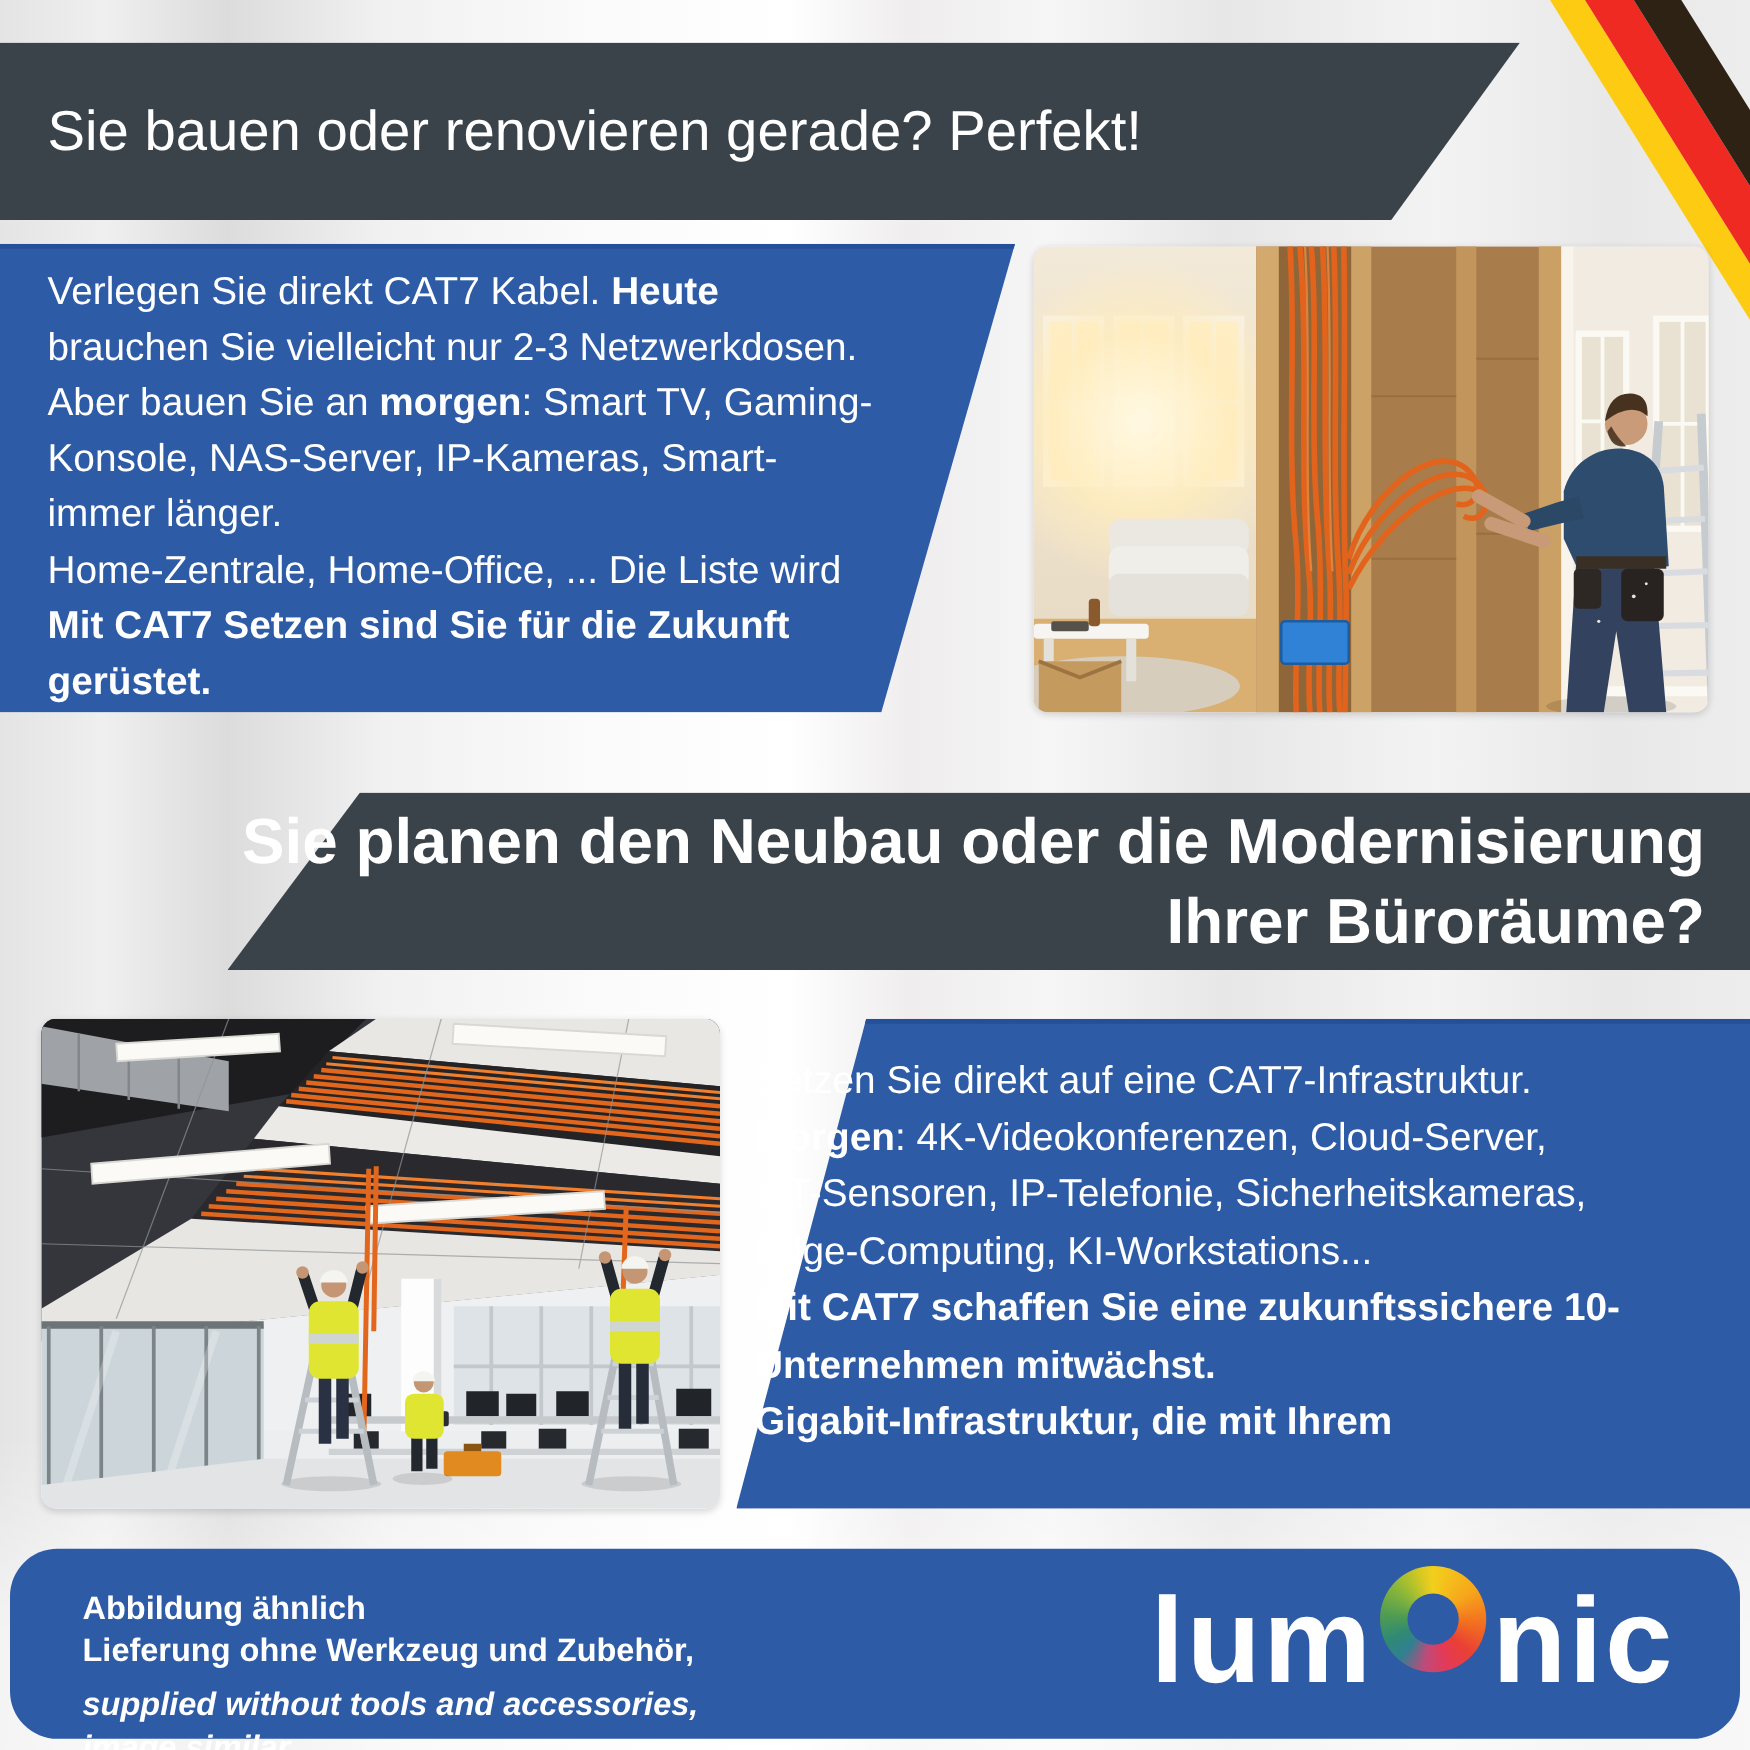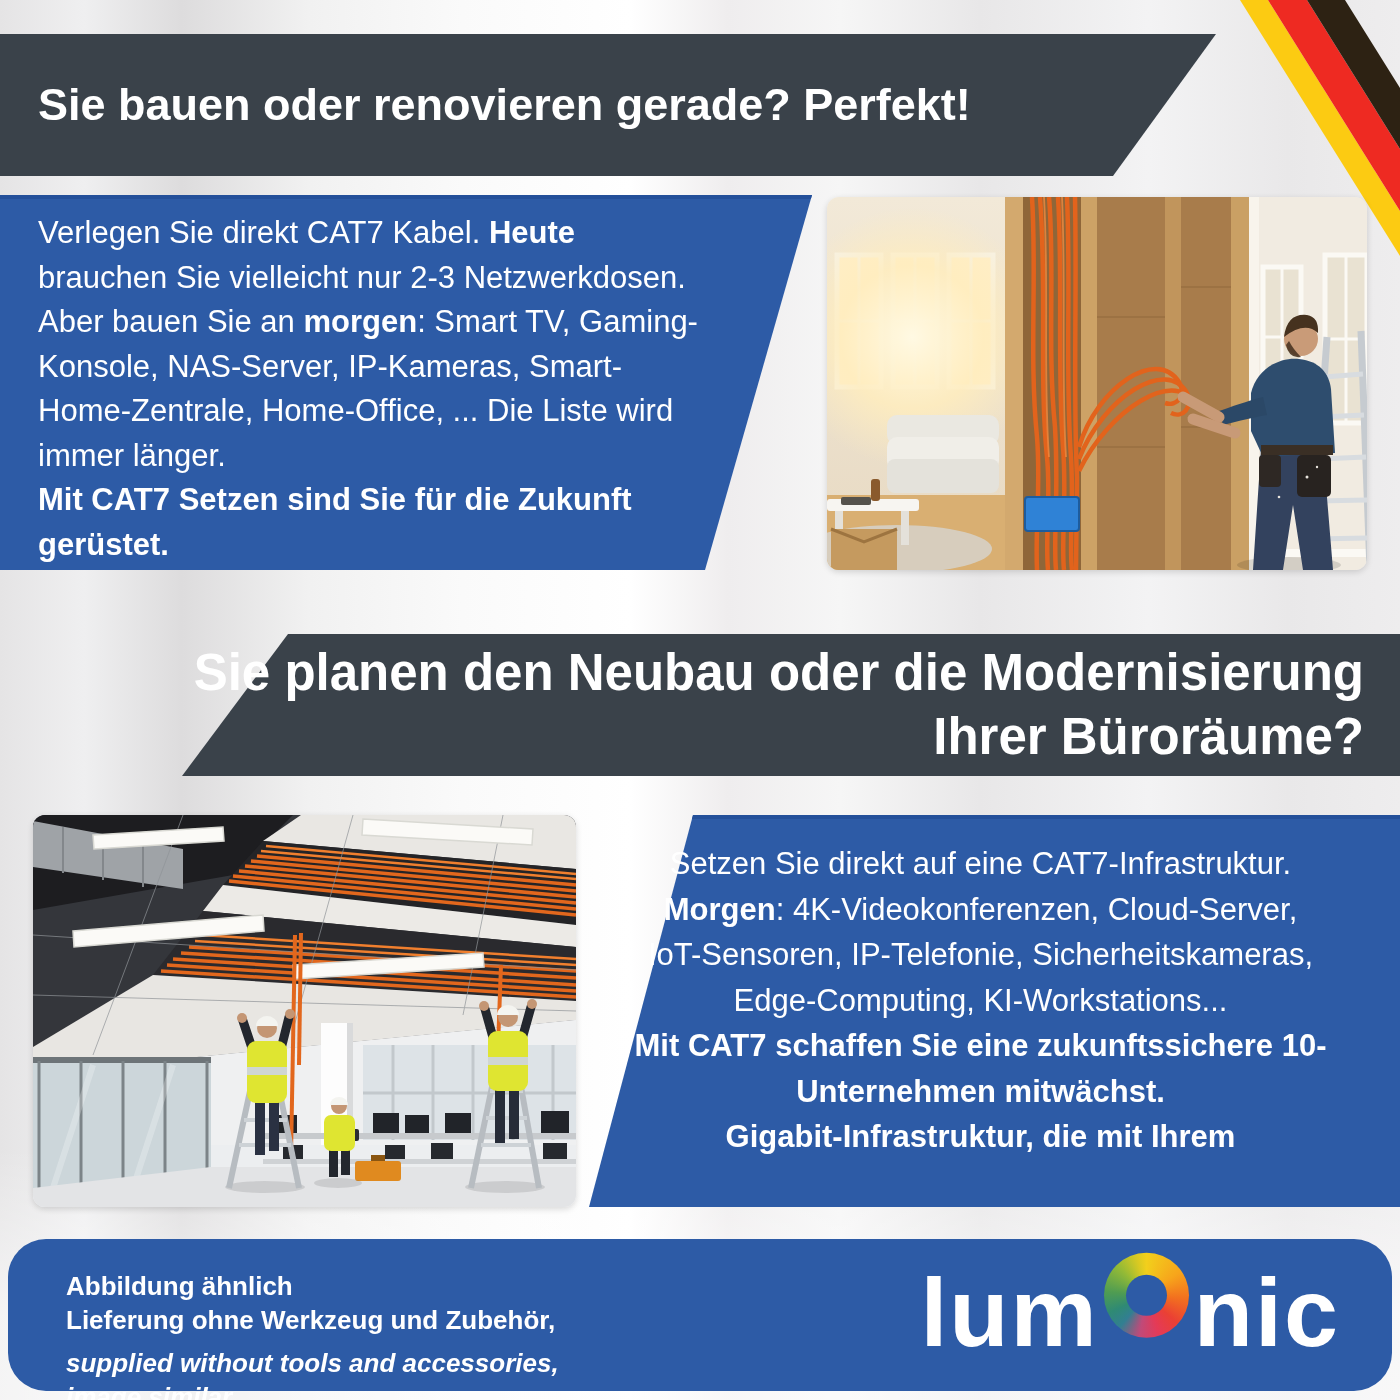--- a/index.html
+++ b/index.html
@@ -11,35 +11,35 @@
     background:
       linear-gradient(180deg, rgba(255,255,255,0) 82%, rgba(255,255,255,.6) 94%),
       linear-gradient(90deg,#e5e4e5 0,#efeff0 6%,#dddcdd 13%,#f1f1f1 22%,#fafafa 33%,#ffffff 45%,#efedee 52%,#f6f6f6 60%,#e8e7e8 70%,#f3f3f4 82%,#e9e8e9 92%,#eeedee 100%);
   }
   .abs{position:absolute;}
   
   .banner{background:#3a424a;}
   #banner1{left:0;top:34px;width:1216px;height:142px;
     clip-path:polygon(0 0,1216px 0,1113px 142px,0 142px);}
   #banner1-text{left:0;top:34px;width:1100px;height:142px;line-height:142px;
-    padding-left:38px;color:#fff;font-size:45px;font-weight:700;white-space:nowrap;}
+    padding-left:38px;color:#fff;font-size:45px;font-weight:400;white-space:nowrap;}
   #banner2{left:182px;top:634px;width:1218px;height:142px;
     clip-path:polygon(106px 0,1218px 0,1218px 142px,0 142px);}
   #banner2-text{left:182px;top:634px;width:1182px;height:142px;padding-top:7px;
     color:#fff;font-size:51px;font-weight:700;text-align:right;line-height:64px;white-space:nowrap;}
   
   .bluebox{background:#2d5ba6;border-top:4px solid #24509a;}
   #box1{left:0;top:195px;width:812px;height:375px;
     clip-path:polygon(0 0,812px 0,705px 375px,0 375px);}
   #box1-text{left:0;top:195px;width:780px;padding:16px 0 0 38px;
     color:#fff;font-size:31px;line-height:44.5px;}
   #box2{left:589px;top:815px;width:811px;height:392px;
     clip-path:polygon(104px 0,811px 0,811px 392px,0 392px);}
-  #box2-text{left:590px;top:815px;width:781px;padding-top:26px;
-    color:#fff;font-size:31px;line-height:45.5px;text-align:center;}
+  #box2-text{left:604px;top:815px;width:781px;padding-top:26px;
+    color:#fff;font-size:31px;line-height:45.5px;text-align:left;}
   .rt-line{white-space:nowrap;}
   .rt-line .b{font-weight:700;}
   
   .photo{border-radius:12px;overflow:hidden;box-shadow:0 2px 6px rgba(0,0,0,.15);}
   #photo1{left:827px;top:197px;width:540px;height:373px;}
   #photo2{left:33px;top:815px;width:543px;height:392px;}
   .photo svg{display:block;width:100%;height:100%;}
   
   #footer{left:8px;top:1239px;width:1384px;height:152px;border-radius:38px;
     background:#2d5ba6;color:#fff;}
@@ -67,22 +67,22 @@
 
   <div id="banner1" class="abs banner"></div>
   <div id="banner1-text" class="abs">Sie bauen oder renovieren gerade? Perfekt!</div>
 
   <div id="box1" class="abs bluebox"></div>
   <div id="box1-text" class="abs">
       <div class="rt-line"><span>Verlegen Sie direkt CAT7 Kabel. </span><span class="b">Heute</span></div>
       <div class="rt-line"><span>brauchen Sie vielleicht nur 2-3 Netzwerkdosen.</span></div>
       <div class="rt-line"><span>Aber bauen Sie an </span><span class="b">morgen</span><span>: Smart TV, Gaming-</span></div>
       <div class="rt-line"><span>Konsole, NAS-Server, IP-Kameras, Smart-</span></div>
+      <div class="rt-line"><span>immer länger.</span></div>
       <div class="rt-line"><span>Home-Zentrale, Home-Office, ... Die Liste wird</span></div>
-      <div class="rt-line"><span>immer länger.</span></div>
       <div class="rt-line"><span class="b">Mit CAT7 Setzen sind Sie für die Zukunft</span></div>
       <div class="rt-line"><span class="b">gerüstet.</span></div>
     </div>
 
   <div id="photo1" class="abs photo" role="img" aria-label="Electrician pulling orange CAT7 cables through open wall framing in a bright home">
     <svg viewBox="0 0 540 373" preserveAspectRatio="none">
       <defs>
         <radialGradient id="sunGlow" cx="50%" cy="50%" r="50%">
           <stop offset="0%" stop-color="#fff9e3"></stop>
           <stop offset="55%" stop-color="#ffedbe" stop-opacity="0.85"></stop>

